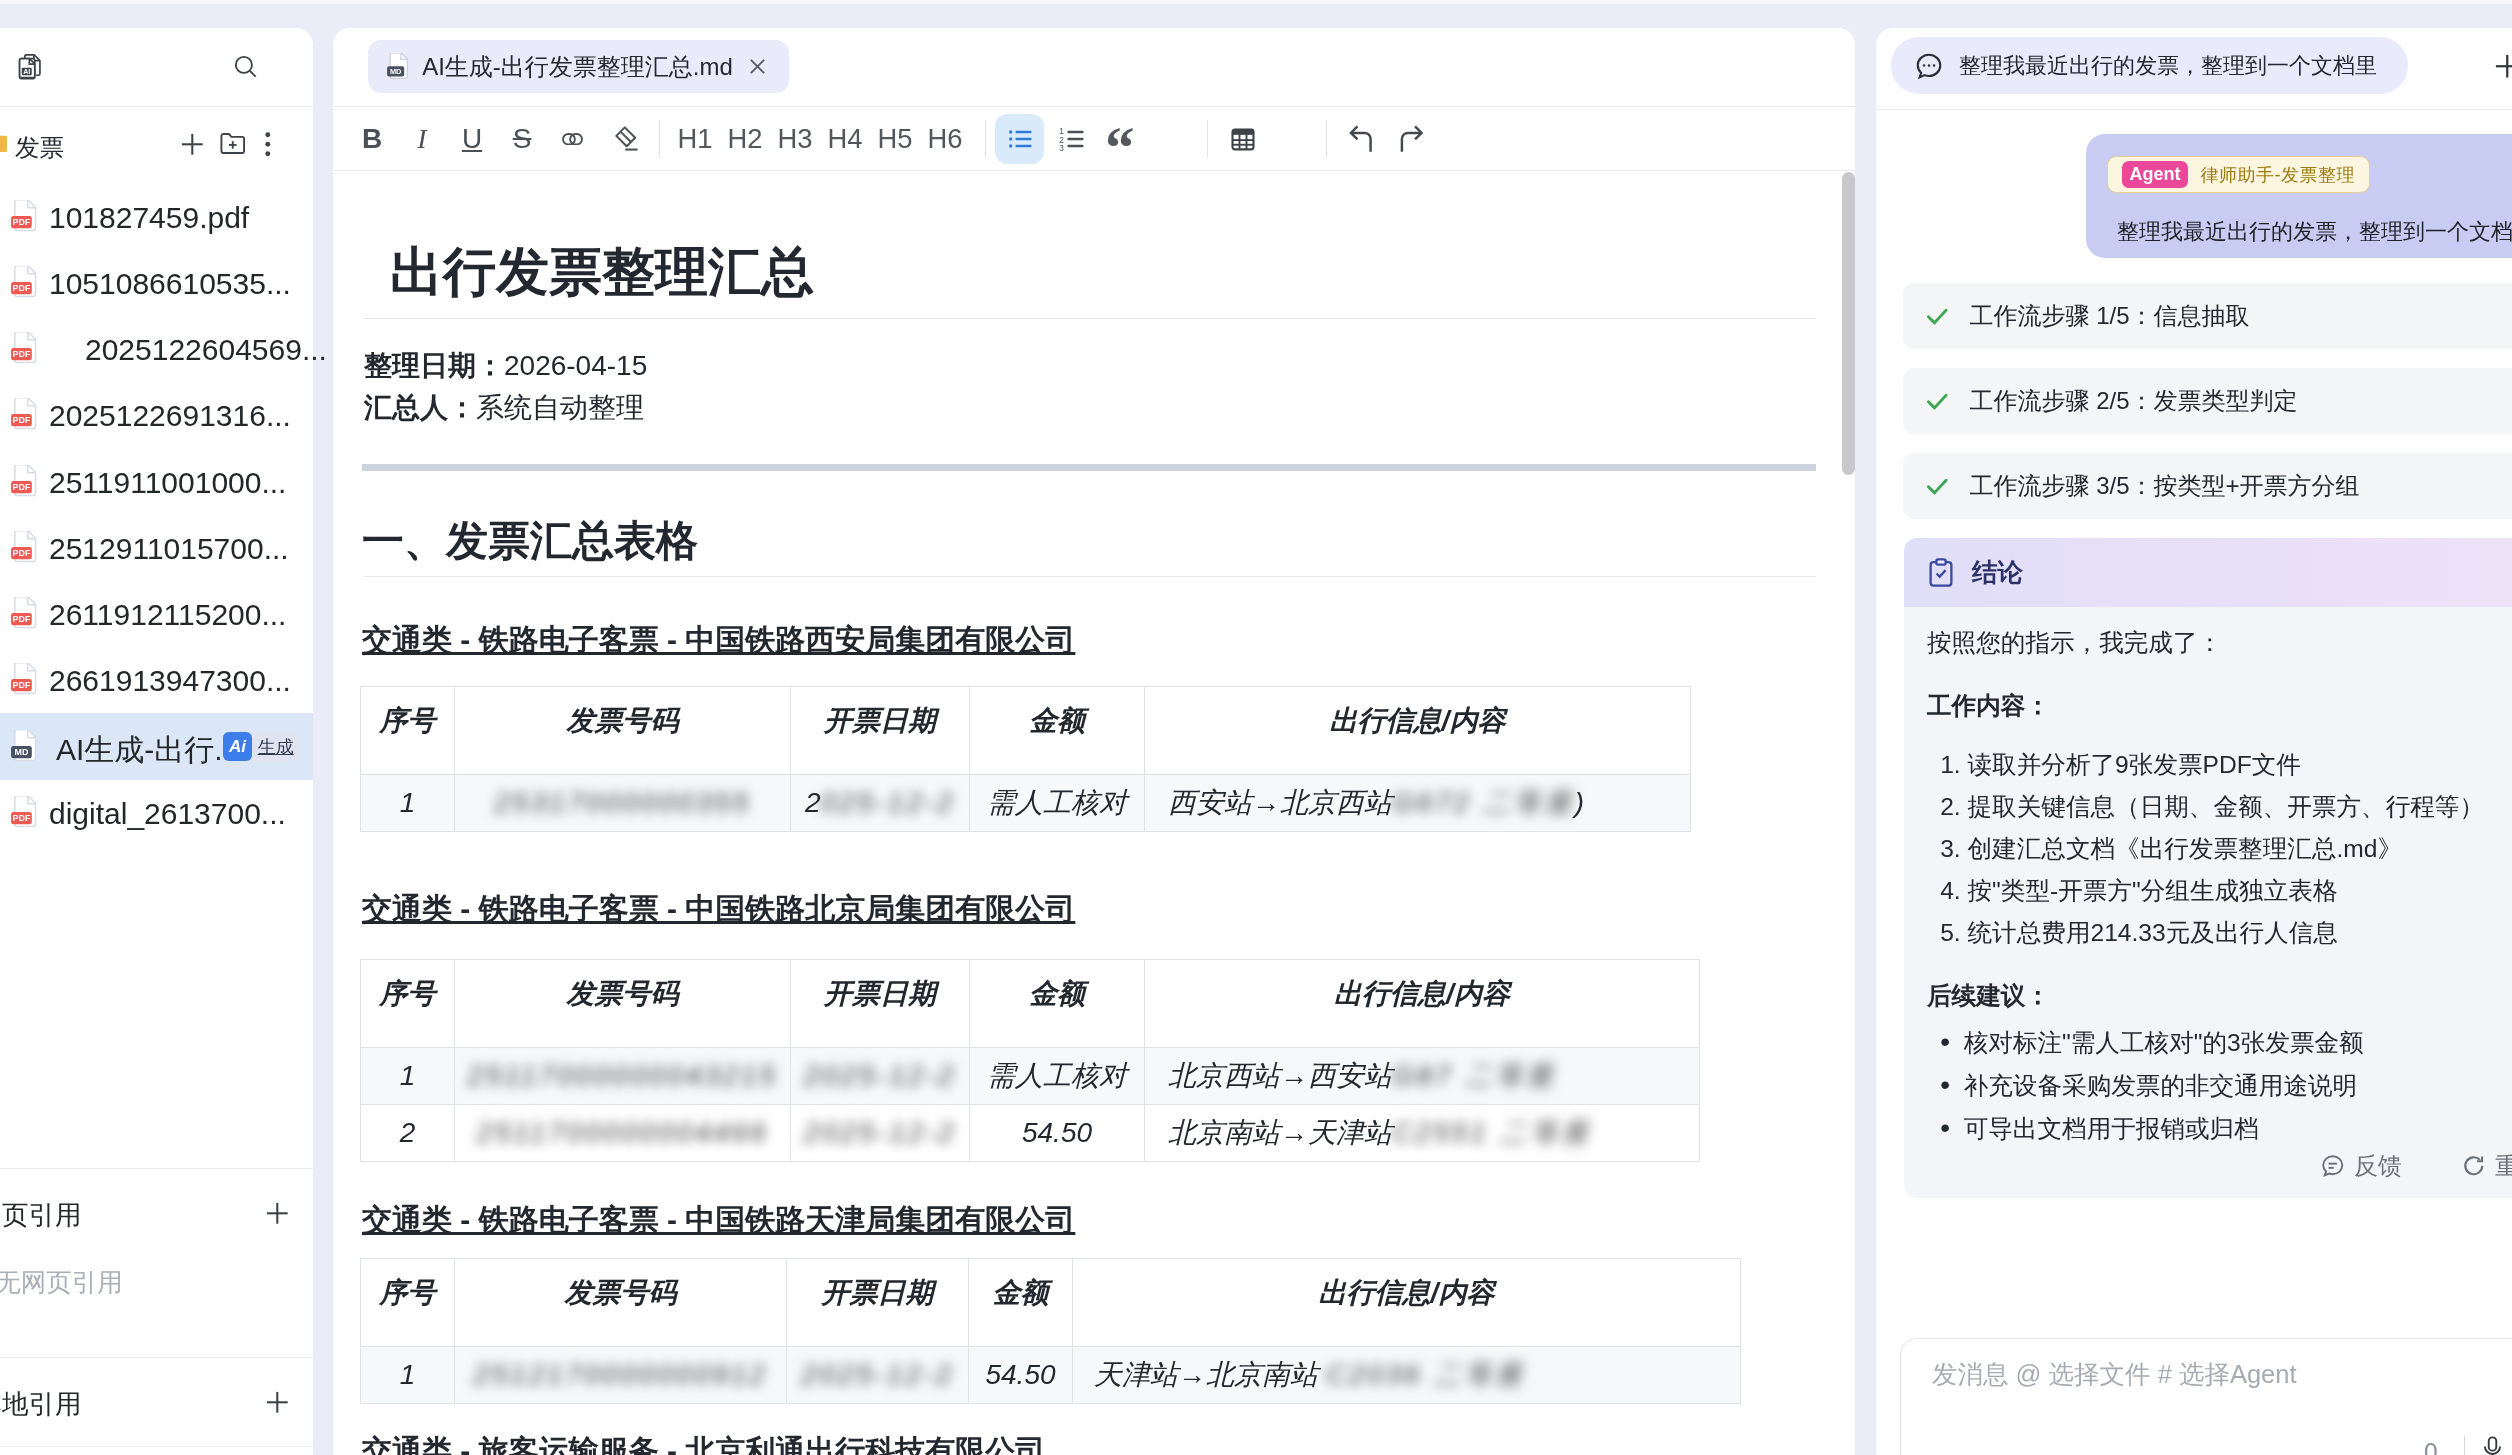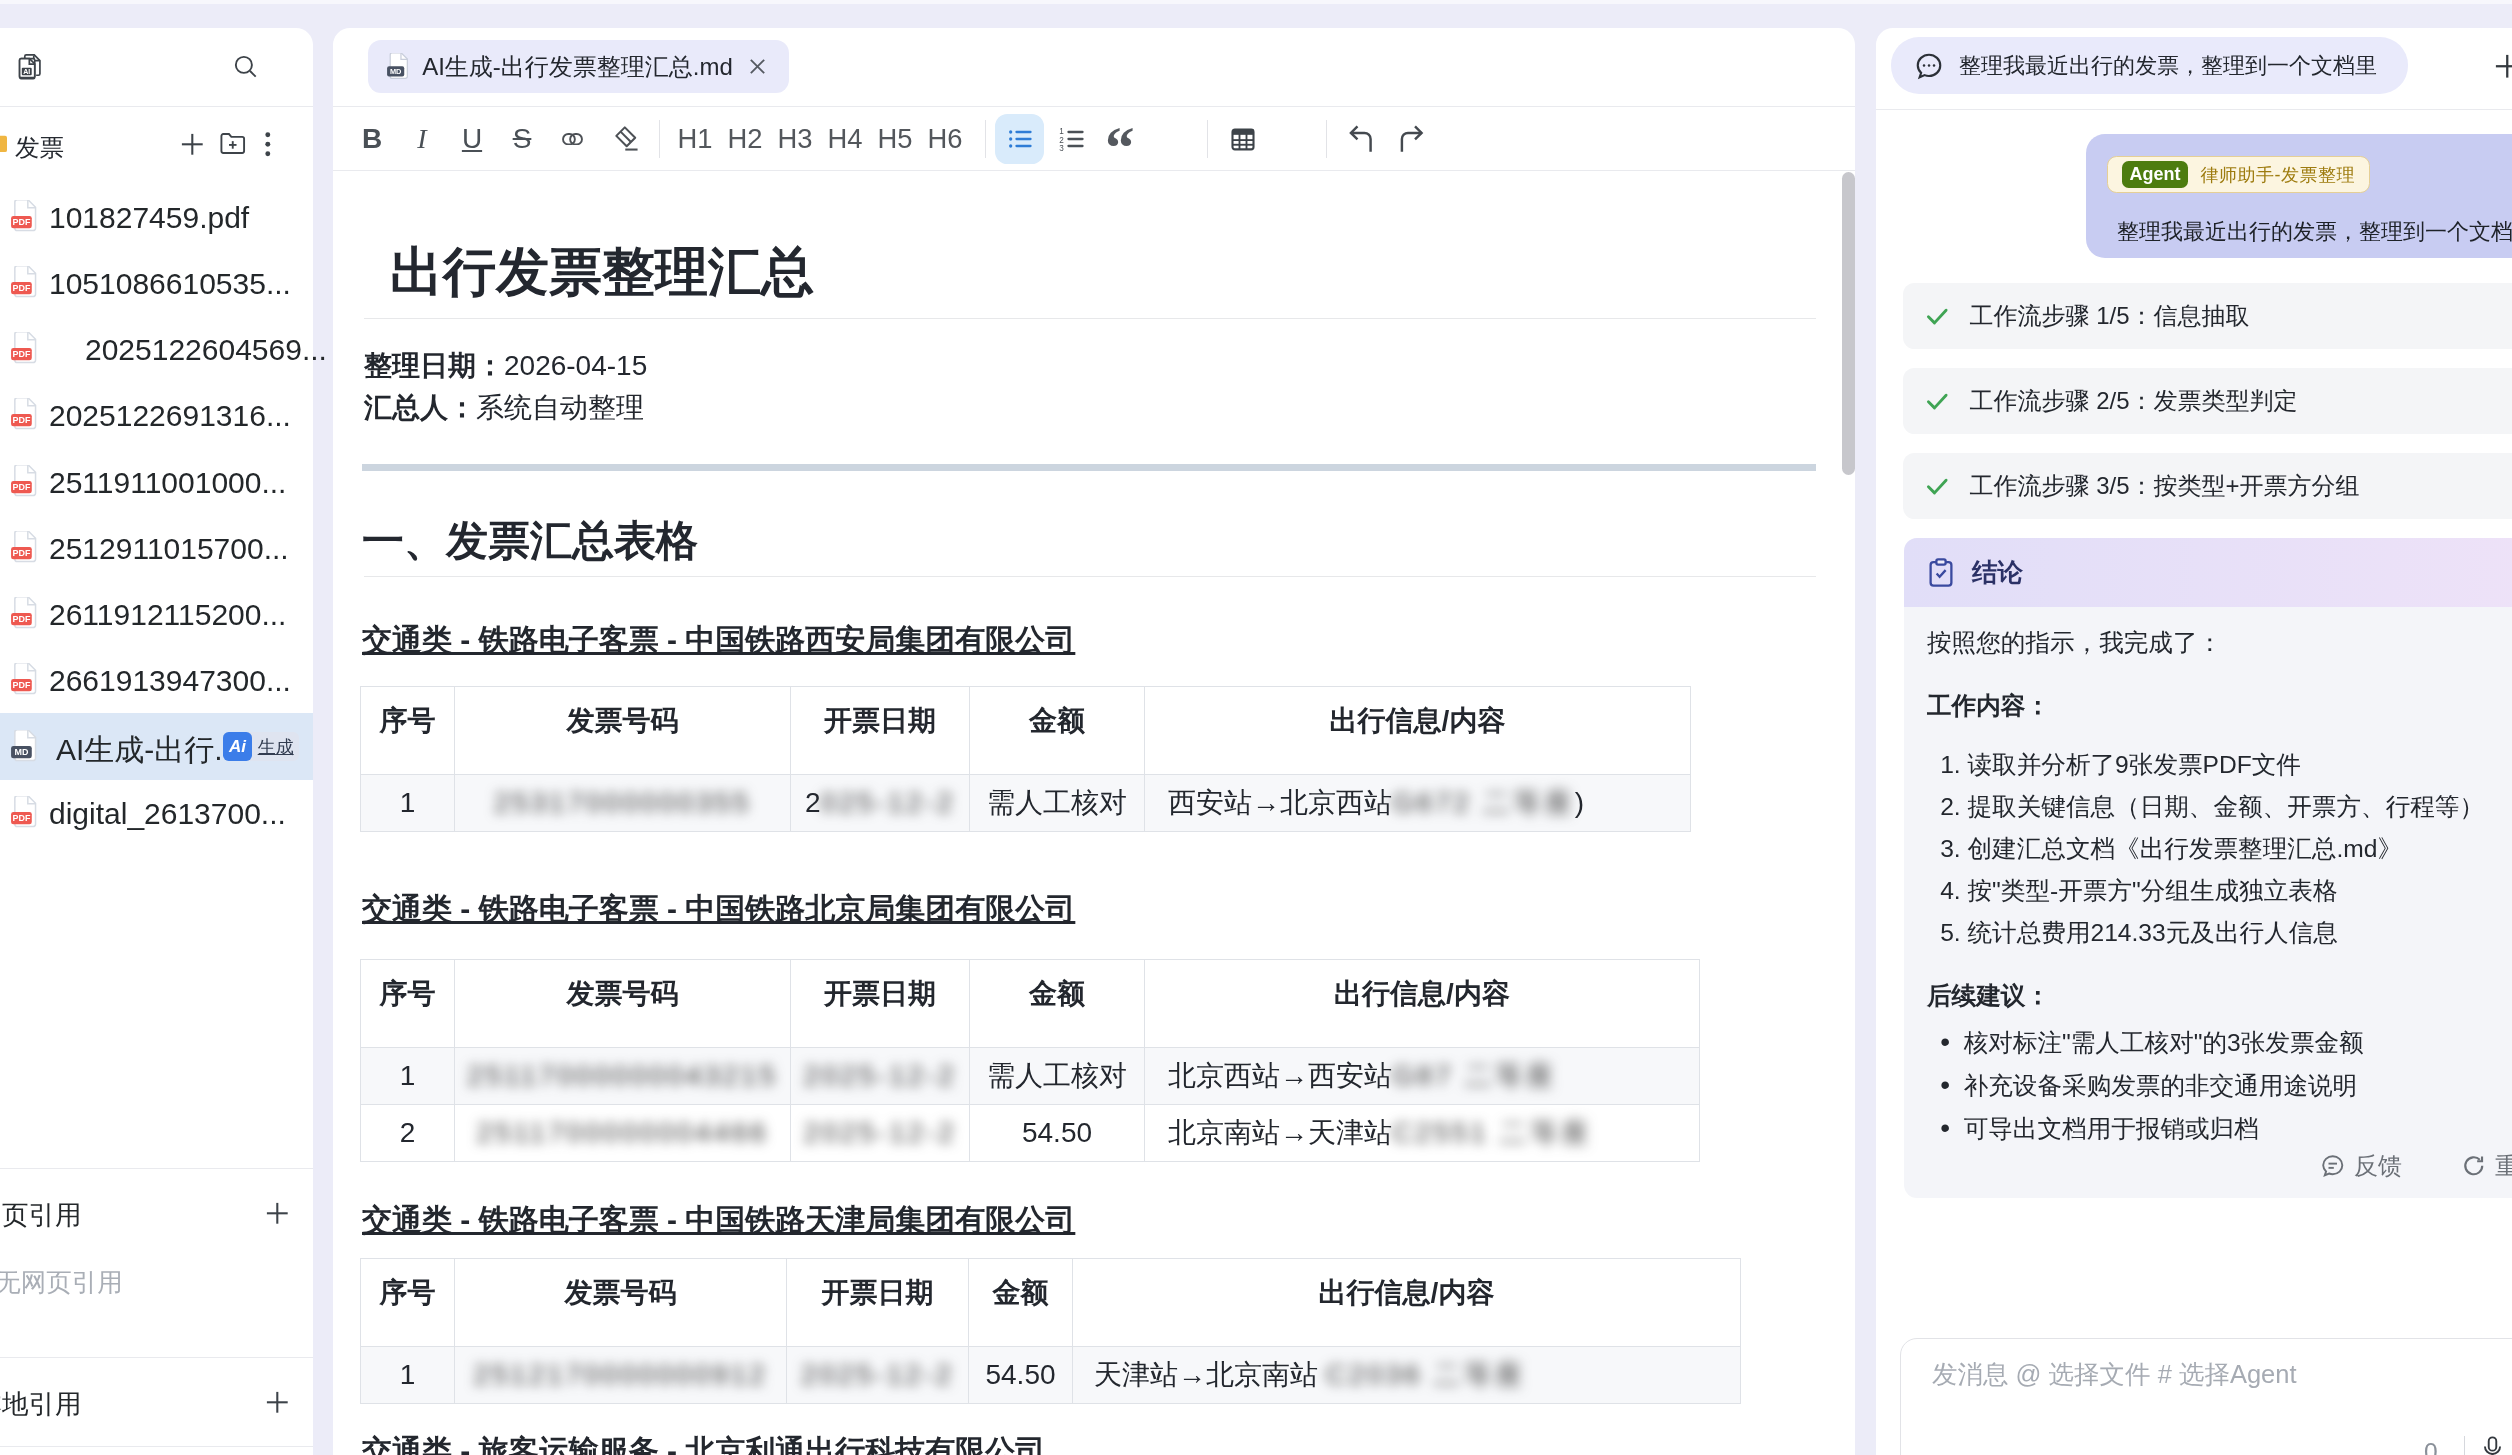--- a/index.html
+++ b/index.html
@@ -6,21 +6,21 @@
 html,body { width:2512px; height:1455px; overflow:hidden; }
 body { background:#ececf8; font-family:"Liberation Sans",sans-serif; color:#23272e; position:relative; }
 .abs { position:absolute; }
 .panel { position:absolute; background:#fff; border-radius:17px; }
 .hdiv { position:absolute; height:0.9px; background:#e9eaee; }
 .vdiv { position:absolute; width:0.9px; background:#e2e3e7; }
 .fname { font-size:30px; color:#23272a; white-space:nowrap; }
 .blur { filter:blur(5.7px); color:#3a3a3a; font-size:28px; letter-spacing:2.8px; white-space:nowrap; }
 svg { display:block; }
 table.doc { border-collapse:collapse; table-layout:fixed; background:#fff; }
-table.doc td, table.doc th { border:0.9px solid #dfe2e7; font-size:28px; color:#23272e; overflow:hidden; white-space:nowrap; }
+table.doc td, table.doc th { border:0.9px solid #dfe2e7; font-size:28px; color:#23272e; overflow:hidden; white-space:nowrap;font-style:italic; }
 table.doc th { font-weight:bold; text-align:center; vertical-align:top; padding-top:15px; height:88px; }
 table.doc td { height:57px; vertical-align:middle; }
 table.doc tr.shade td { background:#f7f8fa; }
 .cellc { text-align:center; }
 .celll { text-align:left; padding-left:23px; }
 .h3doc { position:absolute; font-size:30px; font-weight:bold; color:#23272e; white-space:nowrap;text-decoration:underline; }
 </style>
 </head>
 <body>
 
@@ -398,21 +398,21 @@
 <div class="abs" style="left:2494px; top:53px;">
   <svg width="26.5" height="26.5" viewBox="0 0 28 28" stroke="#34393f" stroke-width="2.4">
       <line x1="14" y1="2" x2="14" y2="26"></line>
       <line x1="2" y1="14" x2="26" y2="14"></line>
     </svg>
 </div>
 <div class="hdiv" style="left:1876px; top:109px; width:636px;"></div>
 
 <div class="abs" style="left:2086px; top:134px; width:452px; height:124px; background:#c8ccf2; border-radius:19px;"></div>
 <div class="abs" style="left:2107px; top:156px; height:37px; background:#fcf5e0; border:1.9px solid #e5cf96; border-radius:9.5px; display:flex; align-items:center; padding:0 14px;">
-  <span style="display:inline-block; background:#4d7c0f; color:#fff; font-weight:bold; font-size:18px; border-radius:6.6px; padding:2.8px 7.6px 3.8px;">Agent</span>
+  <span style="display:inline-block; background:#ec4899; color:#fff; font-weight:bold; font-size:18px; border-radius:6.6px; padding:2.8px 7.6px 3.8px;">Agent</span>
   <span style="font-size:18px; color:#9d7b0e; margin-left:12.3px; letter-spacing:0.5px;">律师助手-发票整理</span>
 </div>
 <div class="abs" style="left:2117px; top:217px; font-size:22px; color:#1e2228; white-space:nowrap;">整理我最近出行的发票，整理到一个文档里</div>
 
 <div class="abs" style="left:1903px; top:283px; width:636px; height:66px; background:#f4f5f7; border-radius:11.4px; display:flex; align-items:center;">
   <svg style="margin-left:21px;" width="26.5" height="26.5" viewBox="0 0 24 24" fill="none" stroke="#3fa454" stroke-width="2.6" stroke-linecap="round" stroke-linejoin="round">
       <path d="M4 12.5 L9.5 18 L20 6.5"></path>
     </svg>
   <span style="margin-left:19px; font-size:24px; color:#23272e;text-align:right;">工作流步骤 1/5：信息抽取</span>
 </div>

